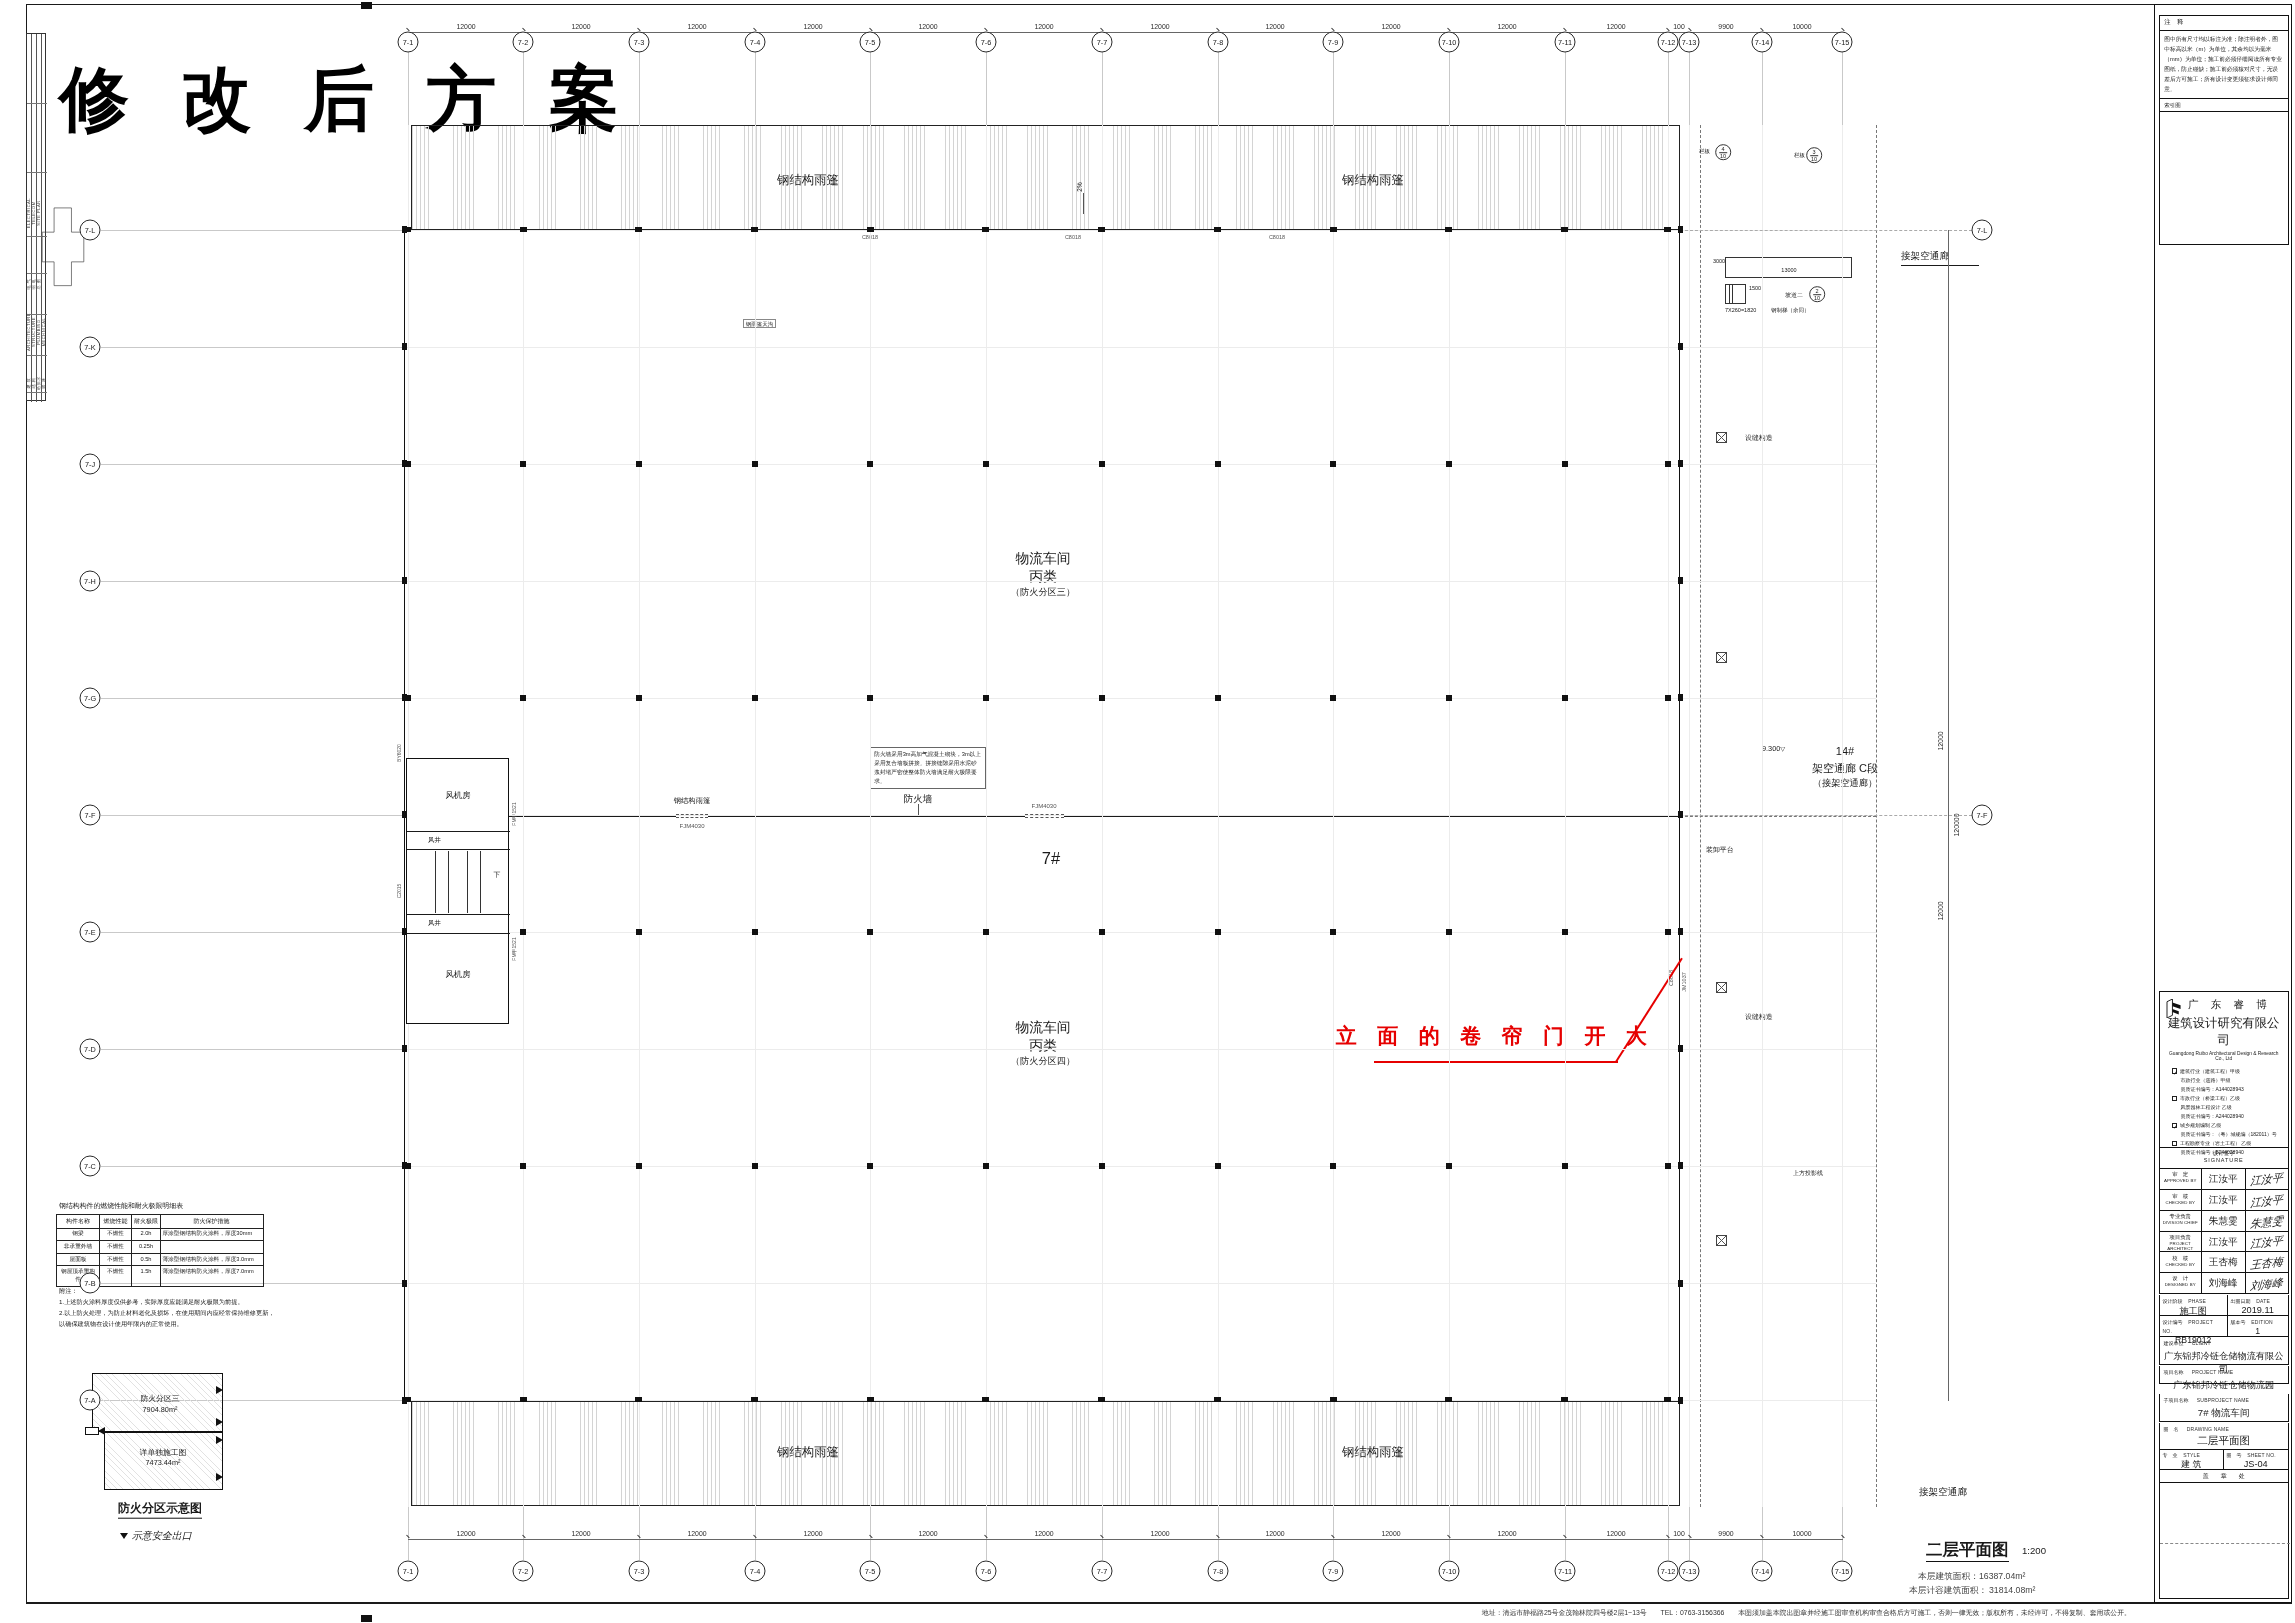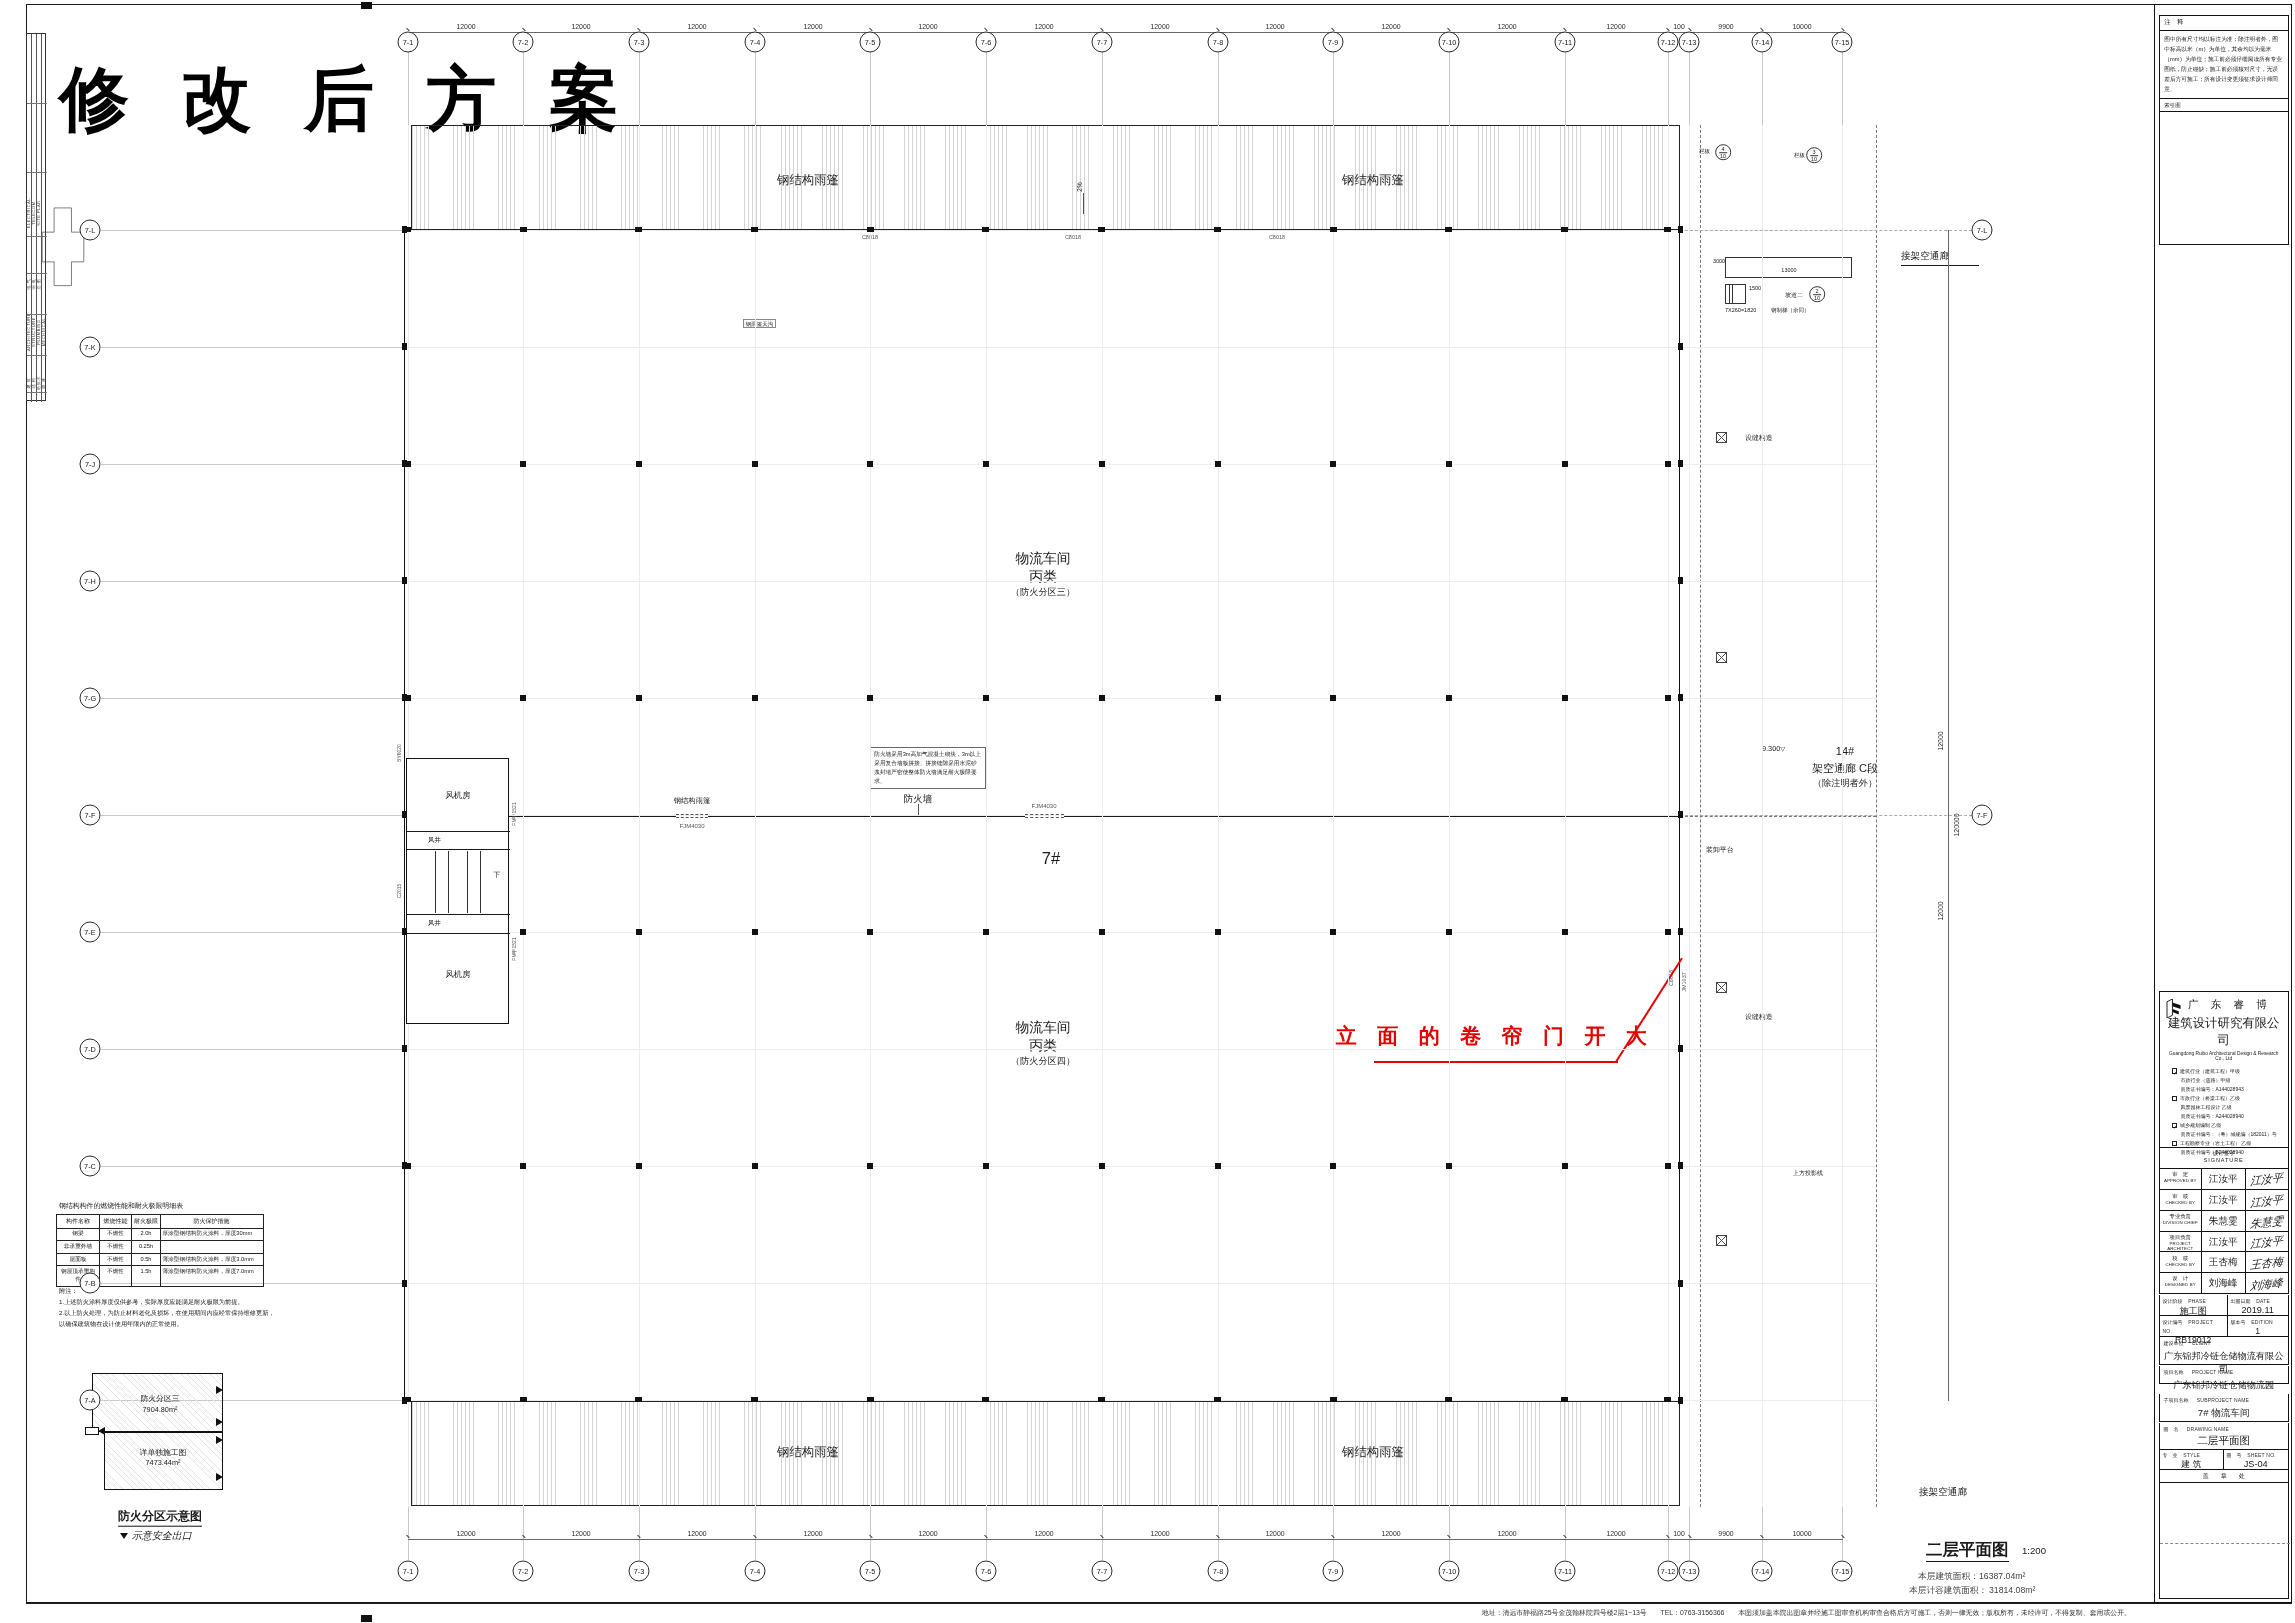--- a/index.html
+++ b/index.html
@@ -134,21 +134,21 @@
     <div class="t rot" style="left:515px;top:814px;font-size:5px;color:#555;">FM甲1521</div>
     <div class="t rot" style="left:515px;top:949px;font-size:5px;color:#555;">FM甲1521</div>
     <div class="t rot" style="left:400px;top:753px;font-size:5px;color:#555;">BY6020</div>
     <div class="t rot" style="left:400px;top:891px;font-size:5px;color:#555;">C2015</div>
 
     <div class="t rot" style="left:1671px;top:978px;font-size:5.5px;color:#555;">C8018</div>
     <div class="t rot" style="left:1684px;top:982px;font-size:5.5px;color:#555;">JM1037</div>
 
     <div class="t ctr" style="left:1845px;top:751px;font-size:11px;">14#</div>
     <div class="t ctr" style="left:1845px;top:768px;font-size:11px;">架空通廊 C段</div>
-    <div class="t ctr" style="left:1845px;top:783px;font-size:9.2px;">（除注明者外）</div>
+    <div class="t ctr" style="left:1845px;top:783px;font-size:9.2px;">（接架空通廊）</div>
     <div class="t elev-tri" style="left:1762px;top:745px;font-size:7.3px;"><span>9.300</span></div>
     <div class="t" style="left:1793px;top:1170px;font-size:6px;">上方投影线</div>
     <div class="t" style="left:1901px;top:250px;font-size:9.6px;">接架空通廊</div>
     <div class="hl" style="left:1901px;top:265px;width:78px;height:0.7px;"></div>
     <div class="t" style="left:1919px;top:1486px;font-size:9.6px;">接架空通廊</div>
     <div class="t" style="left:1706px;top:846px;font-size:6.9px;">装卸平台</div>
 
     <div class="xbox" style="left:1716px;top:432px;"></div>
     <div class="xbox" style="left:1716px;top:652px;"></div>
     <div class="xbox" style="left:1716px;top:982px;"></div>
@@ -507,21 +507,21 @@
     <div class="abs" style="left:16px;top:68px;width:13.8px;height:8.3px;border:0.7px solid #111;background:#fff;"></div>
     <div class="tri-left" style="left:28.5px;top:68px;"></div>
     <div class="tri-right" style="left:147px;top:27px;"></div>
     <div class="tri-right" style="left:147px;top:59px;"></div>
     <div class="tri-right" style="left:147px;top:77px;"></div>
     <div class="tri-right" style="left:147px;top:114px;"></div>
     <div class="t ctr" style="left:91px;top:40px;font-size:7.8px;">防火分区三</div>
     <div class="t ctr" style="left:91px;top:51px;font-size:7.3px;">7904.80m²</div>
     <div class="t ctr" style="left:94px;top:94px;font-size:7.8px;">详单独施工图</div>
     <div class="t ctr" style="left:94px;top:104px;font-size:7.3px;">7473.44m²</div>
-    <div class="t ctr" style="left:91px;top:159px;font-size:12px;font-weight:600;border-bottom:1.4px solid #111;padding-bottom:1.8px;">防火分区示意图</div>
+    <div class="t ctr" style="left:91px;top:151px;font-size:12px;font-weight:600;border-bottom:1.4px solid #111;padding-bottom:1.8px;">防火分区示意图</div>
     <div class="t" style="left:51px;top:171px;font-size:10px;font-style:italic;"><span class="tri-down"></span><span>示意安全出口</span></div>
   </div>
 
   <div class="abs" style="left:1882px;top:1536px;width:257px;">
     <span class="t" style="left:44px;top:3.7px;font-size:16.5px;font-weight:600;border-bottom:1.6px solid #111;padding-bottom:2.3px;">二层平面图</span>
     <span class="t" style="left:140px;top:9.2px;font-size:9.6px;">1:200</span>
     <span class="t" style="left:36px;top:35px;font-size:8.7px;color:#444;">本层建筑面积：</span>
     <span class="t" style="left:97px;top:35px;font-size:8.7px;color:#444;">16387.04m²</span>
     <span class="t" style="left:27px;top:49px;font-size:8.7px;color:#444;">本层计容建筑面积：</span>
     <span class="t" style="left:107px;top:49px;font-size:8.7px;color:#444;">31814.08m²</span>

